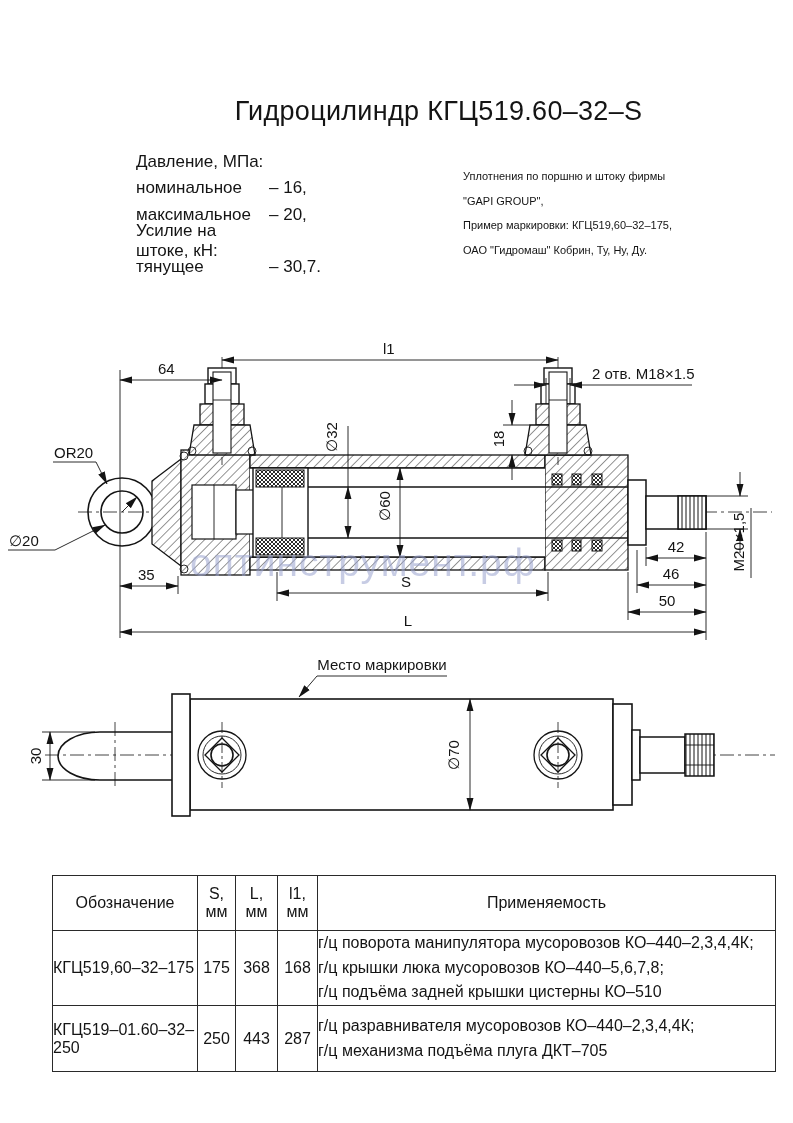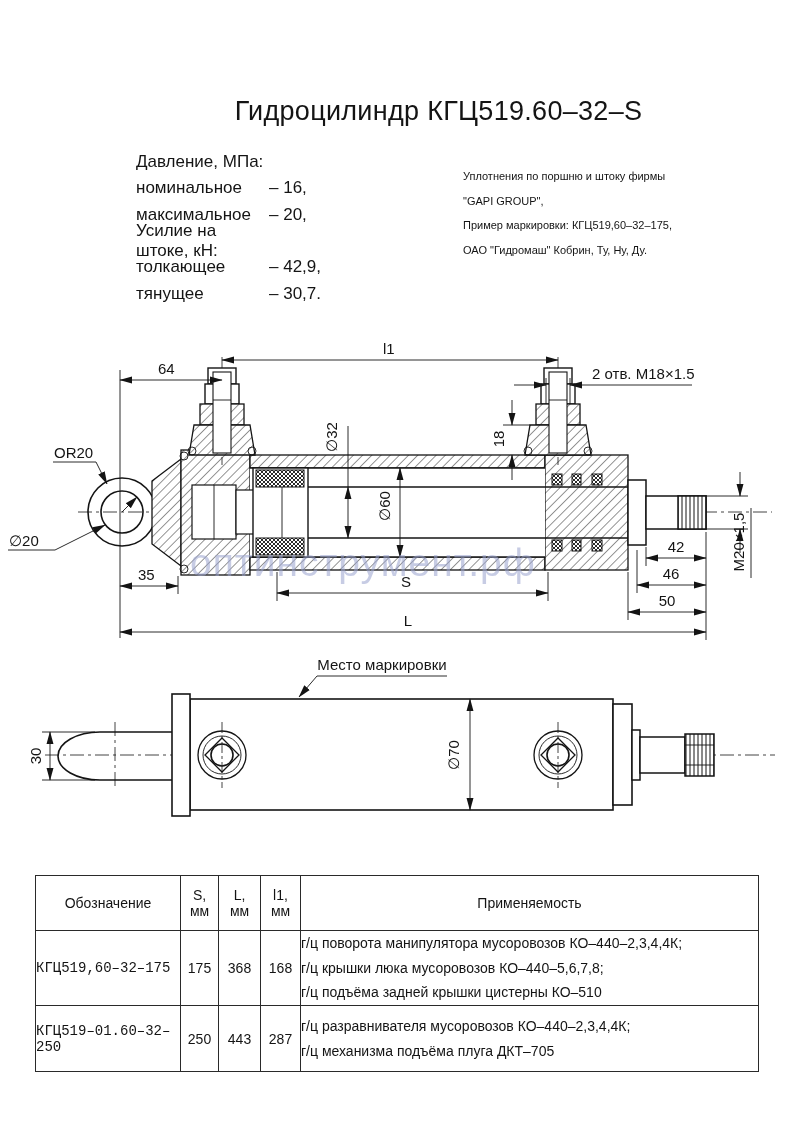--- a/index.html
+++ b/index.html
@@ -20,25 +20,25 @@
   .cl{stroke:#141414;stroke-width:.8;fill:none;stroke-dasharray:14 4 3 4;}
   .pcl{stroke:#141414;stroke-width:.8;fill:none;stroke-dasharray:11 3 3 3;}
   .da{stroke:#141414;stroke-width:.9;fill:none;marker-start:url(#ar);marker-end:url(#ar);}
   .de{stroke:#141414;stroke-width:.9;fill:none;marker-end:url(#ar);}
   .hat{fill:url(#hatch);stroke:#141414;stroke-width:1.3;}
   .xh{fill:url(#xhatch);stroke:#141414;stroke-width:1;}
   .wf{fill:#ffffff;stroke:#141414;}
   text{font-family:"Liberation Sans",sans-serif;font-size:15px;fill:#141414;}
   .watermark{position:absolute;left:190px;top:501px;font-size:39px;letter-spacing:1px;color:#9aa3cf;opacity:.55;
              white-space:nowrap;pointer-events:none;margin-top:40px;}
-  table.tbl{position:absolute;left:35px;top:875px;width:723px;border-collapse:collapse;table-layout:fixed;
-            font-size:14px;}
+  table.tbl{position:absolute;left:52px;top:875px;width:723px;border-collapse:collapse;table-layout:fixed;
+            font-size:16px;}
   table.tbl td{border:1.4px solid #2a2a2a;padding:0;vertical-align:middle;}
   td.hdr{text-align:center;height:54px;}
-  td.des{padding-left:10px;font-family:Liberation Mono, monospace;}
+  td.des{padding-left:10px;}
   td.num{text-align:center;}
   td.app{padding:6px 6px 6px 9px;}
   .appline{line-height:24.5px;white-space:nowrap;}
   .r1{height:75px;}
   .r2{height:66px;}
 </style>
 </head>
 <body>
 
 <div class="page">
@@ -54,24 +54,20 @@
         <span class="lab">номинальное</span>
         <span>– 16,</span>
       </div>
     <div class="row">
         <span class="lab">максимальное</span>
         <span>– 20,</span>
       </div>
     <div class="row">
         <span class="lab">Усилие на штоке, кН:</span>
         <span></span>
-      </div>
-    <div class="row">
-        <span class="lab">толкающее</span>
-        <span>– 42,9,</span>
       </div>
     <div class="row">
         <span class="lab">тянущее</span>
         <span>– 30,7.</span>
       </div>
   </div>
 
   <div class="seals">
     <div>Уплотнения по поршню и штоку фирмы</div>
     <div>"GAPI GROUP",</div>

